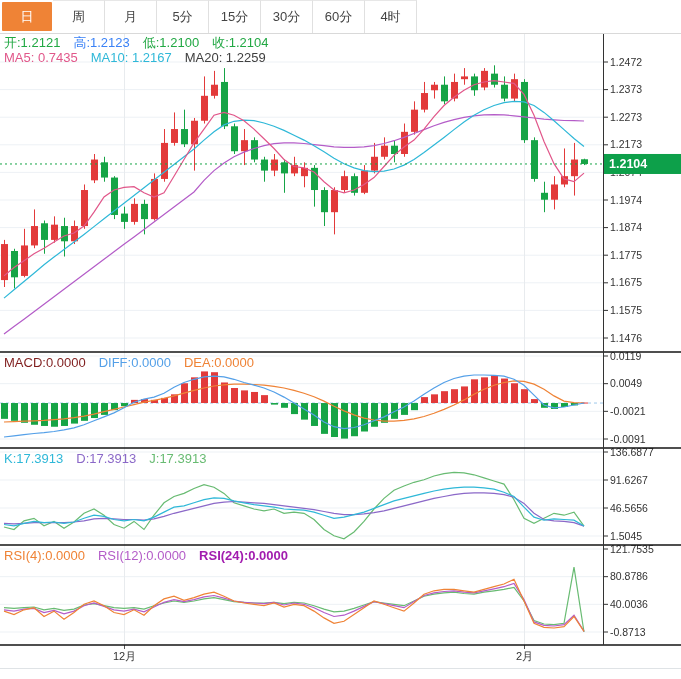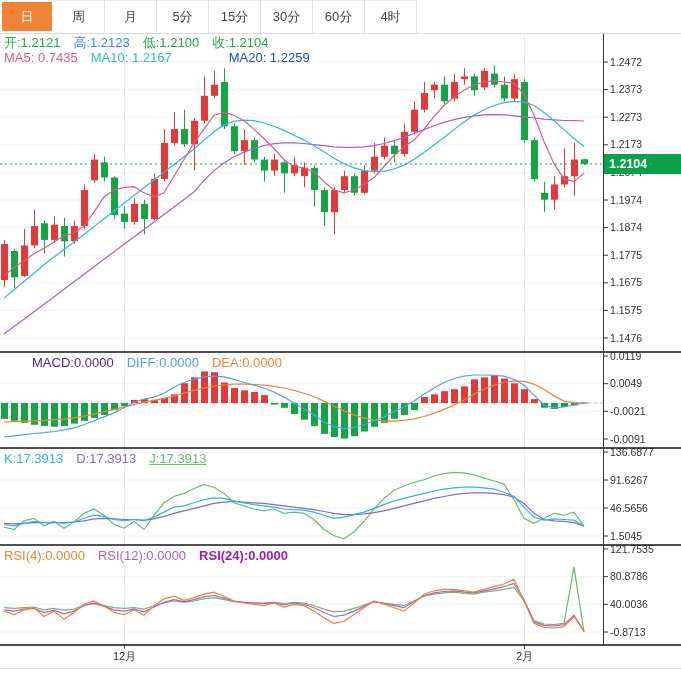--- a/index.html
+++ b/index.html
@@ -305,30 +305,30 @@
     </div>
   <div class="legend" id="legend-ohlc" style="top:35px">
       <span class="li" style="color: rgb(33, 168, 67);">开:1.2121</span>
       <span class="li" style="color: #3b82f6;">高:1.2123</span>
       <span class="li" style="color: rgb(33, 168, 67);">低:1.2100</span>
       <span class="li" style="color: rgb(33, 168, 67);">收:1.2104</span>
     </div>
   <div class="legend" id="legend-ma" style="top:50px">
       <span class="li" style="color: rgb(225, 87, 138);">MA5: 0.7435</span>
       <span class="li" style="color: rgb(47, 184, 216);">MA10: 1.2167</span>
-      <span class="li" style="color: #1d4ed8; margin-left: 44px;">MA20: 1.2259</span>
+      <span class="li" style="color: #404040;">MA20: 1.2259</span>
     </div>
   <div class="legend" id="legend-macd" style="top:355px">
-      <span class="li" style="color: #4c1d95; margin-left: 28px;">MACD:0.0000</span>
+      <span class="li" style="color: #7f1d1d;">MACD:0.0000</span>
       <span class="li" style="color: rgb(84, 160, 232);">DIFF:0.0000</span>
       <span class="li" style="color: rgb(239, 131, 54);">DEA:0.0000</span>
     </div>
   <div class="legend" id="legend-kdj" style="top:451px">
       <span class="li" style="color: rgb(47, 184, 216); text-align: center;">K:17.3913</span>
       <span class="li" style="color: rgb(139, 104, 200);">D:17.3913</span>
-      <span class="li" style="color: rgb(104, 187, 114); text-decoration: underline;">J:17.3913</span>
+      <span class="li" style="color: rgb(104, 187, 114);">J:17.3913</span>
     </div>
   <div class="legend" id="legend-rsi" style="top:548px">
       <span class="li" style="color: rgb(239, 131, 54);">RSI(4):0.0000</span>
       <span class="li" style="color: rgb(180, 92, 200);">RSI(12):0.0000</span>
       <span class="li" style="color: #a21caf; font-weight: bold;">RSI(24):0.0000</span>
     </div>
 </div>
 
 </body></html>

